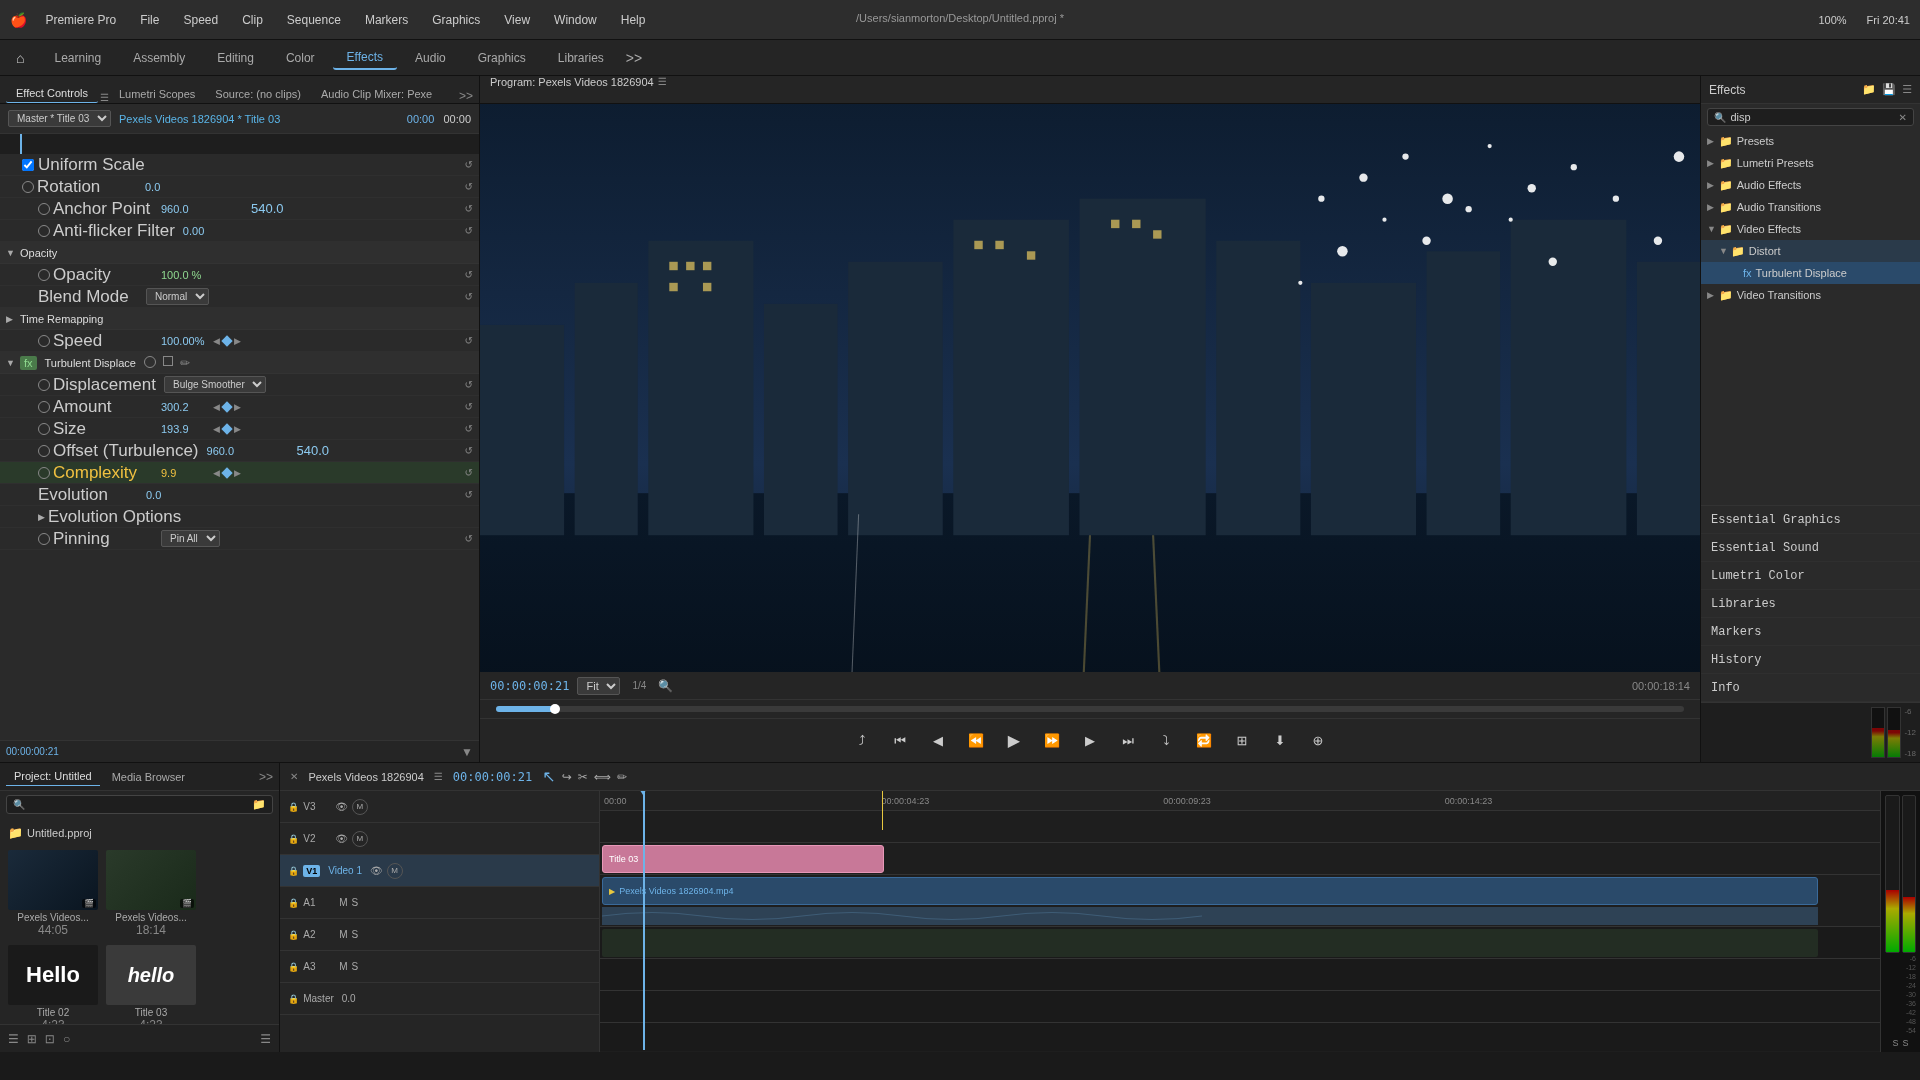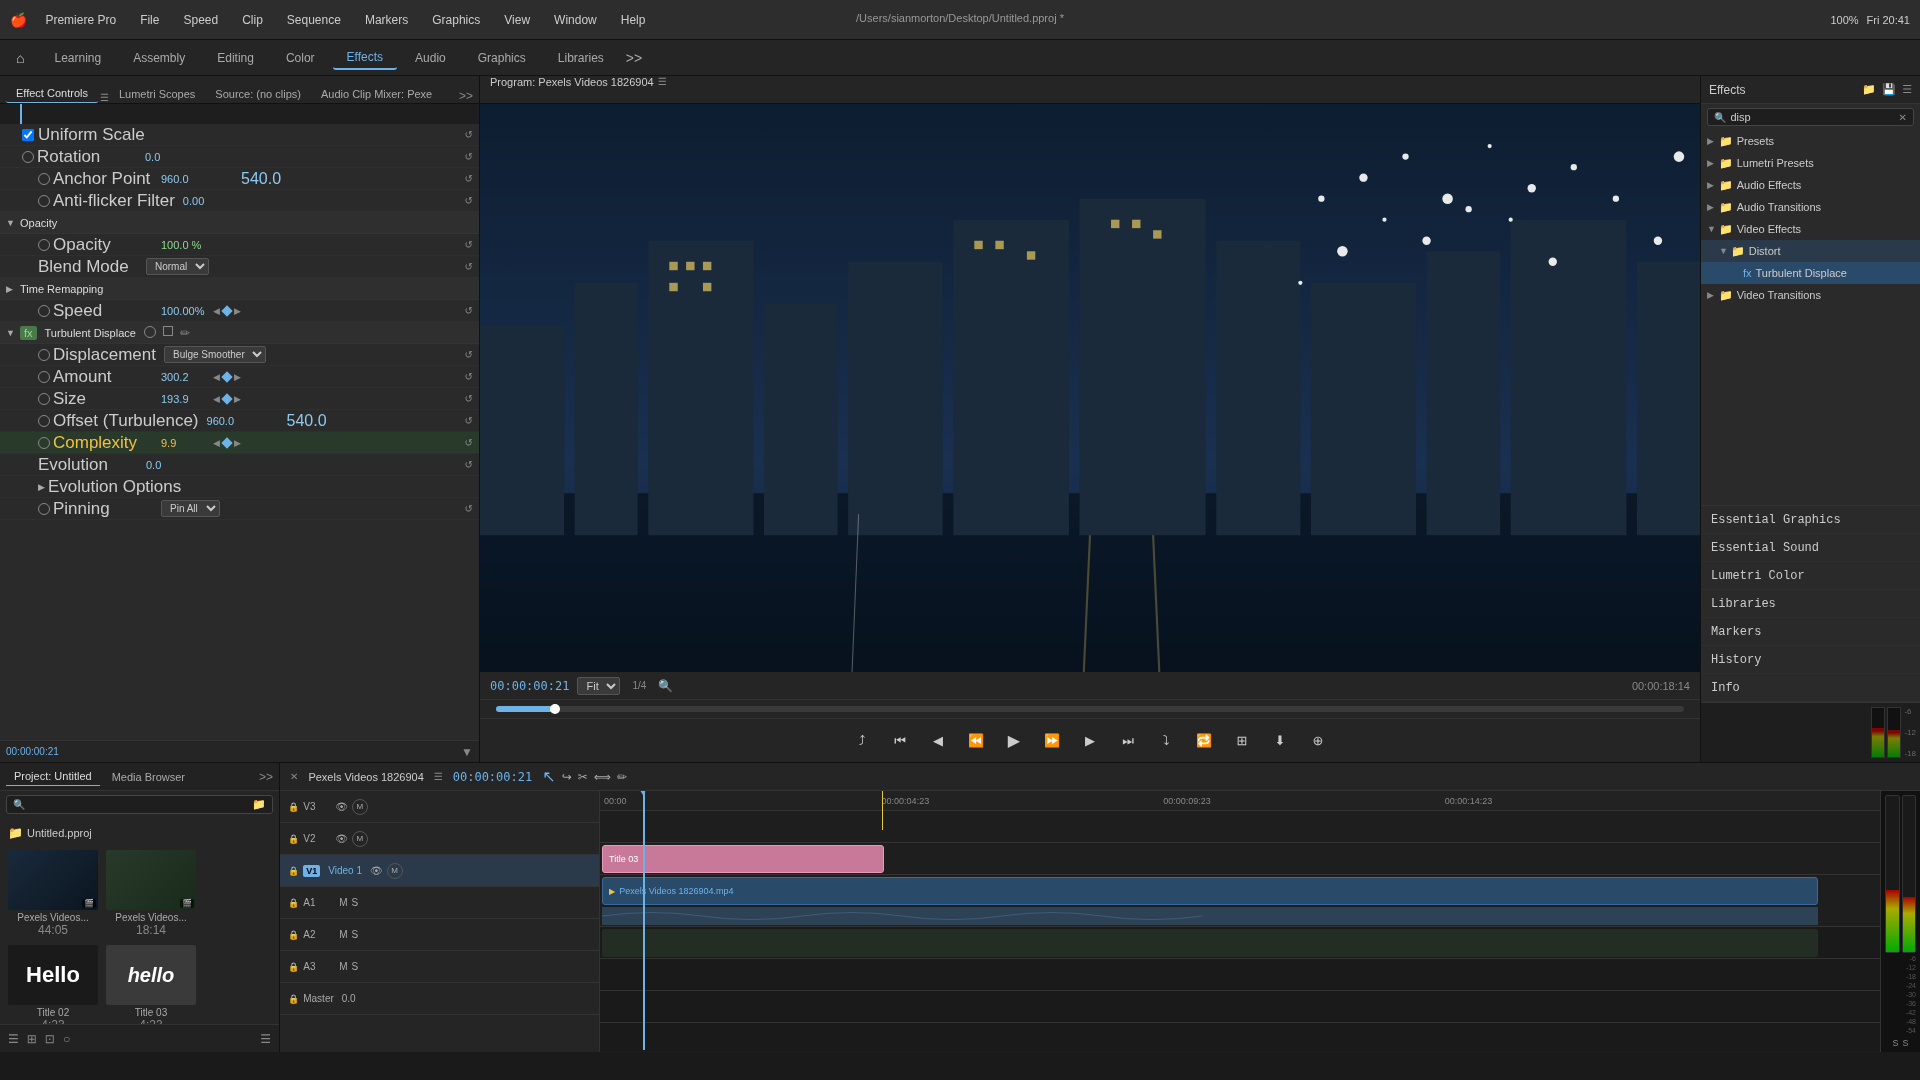--- a/index.html
+++ b/index.html
@@ -34,21 +34,21 @@
       color: #ccc;
     }
     .menu-item {
       cursor: pointer;
       padding: 2px 4px;
     }
     .top-bar-right {
       margin-left: auto;
       display: flex;
       align-items: center;
-      gap: 8px;
+      gap: 20px;
       font-size: 11px;
       color: #ccc;
     }
     .title-path {
       position: absolute;
       left: 50%;
       transform: translateX(-50%);
       font-size: 11px;
       color: #999;
       top: 12px;
@@ -229,22 +229,22 @@
       color: #f0c040;
     }
     .prop-value {
       color: #8ccaf0;
       font-size: 11px;
       margin-left: 8px;
       min-width: 50px;
     }
     .prop-value2 {
       color: #8ccaf0;
-      font-size: 16px;
-      margin-left: 10px;
+      font-size: 13px;
+      margin-left: 20px;
       padding-left: 20px;
     }
     .prop-checkbox {
       width: 12px;
       height: 12px;
       margin-right: 4px;
     }
     .prop-select {
       background: #3a3a3a;
       border: 1px solid #555;
@@ -756,20 +756,31 @@
 
     <div class="left-panel">
       <div class="panel-tabs">
         <span class="panel-tab active">Effect Controls</span>
         <span class="panel-tab-menu">☰</span>
         <span class="panel-tab">Lumetri Scopes</span>
         <span class="panel-tab">Source: (no clips)</span>
         <span class="panel-tab">Audio Clip Mixer: Pexe</span>
         <span class="panel-more">&gt;&gt;</span>
       </div>
+      <div class="ec-header">
+        <select class="ec-source-select">
+          <option>Master * Title 03</option>
+        </select>
+        <span class="ec-clip-name">Pexels Videos 1826904 * Title 03</span>
+        <span class="ec-timecode">
+          <span class="ec-timecode-left">00:00</span>
+          &nbsp;
+          <span>00:00</span>
+        </span>
+      </div>
       <div class="ec-timeline">
         <div class="ec-playhead"></div>
       </div>
 
       <div class="effect-controls">
 
         <div class="prop-row">
           <div class="prop-indent"></div>
           <input type="checkbox" class="prop-checkbox" checked="" style="">
           <span class="prop-name">Uniform Scale</span>

